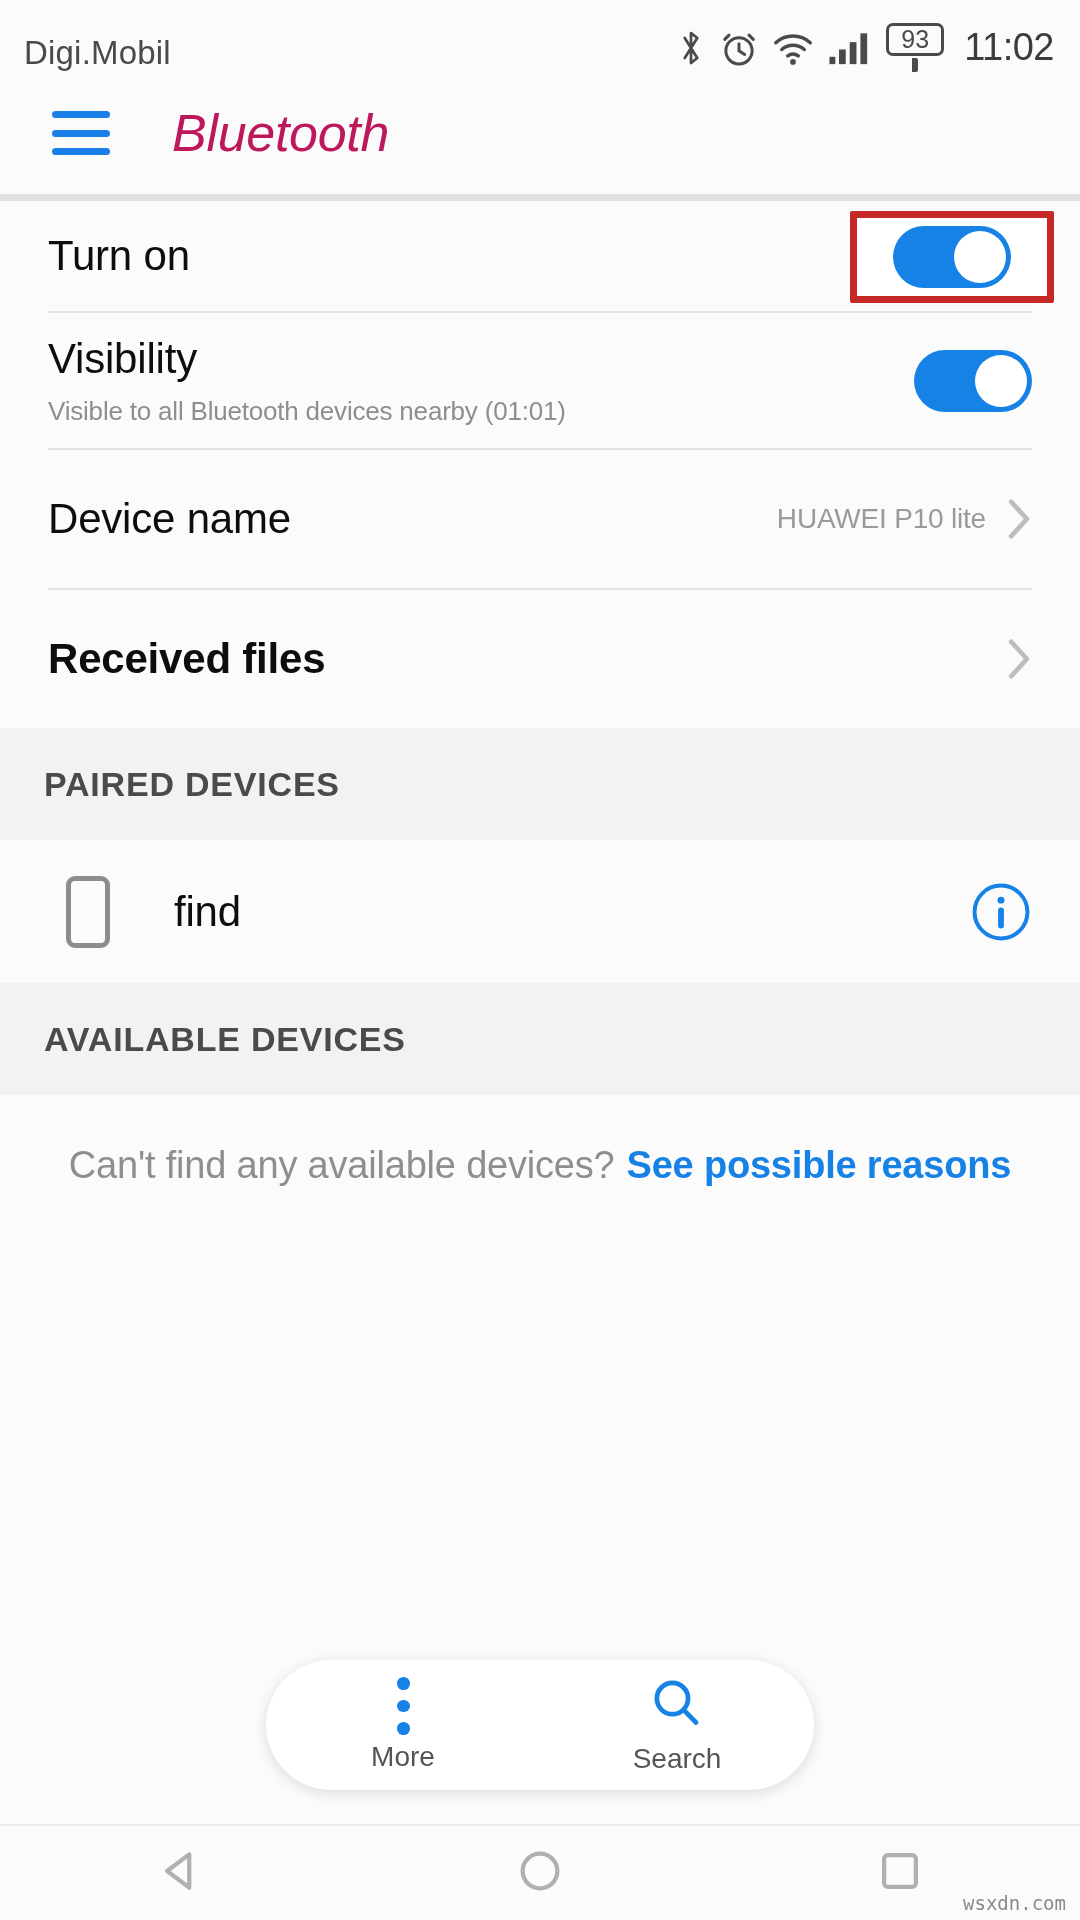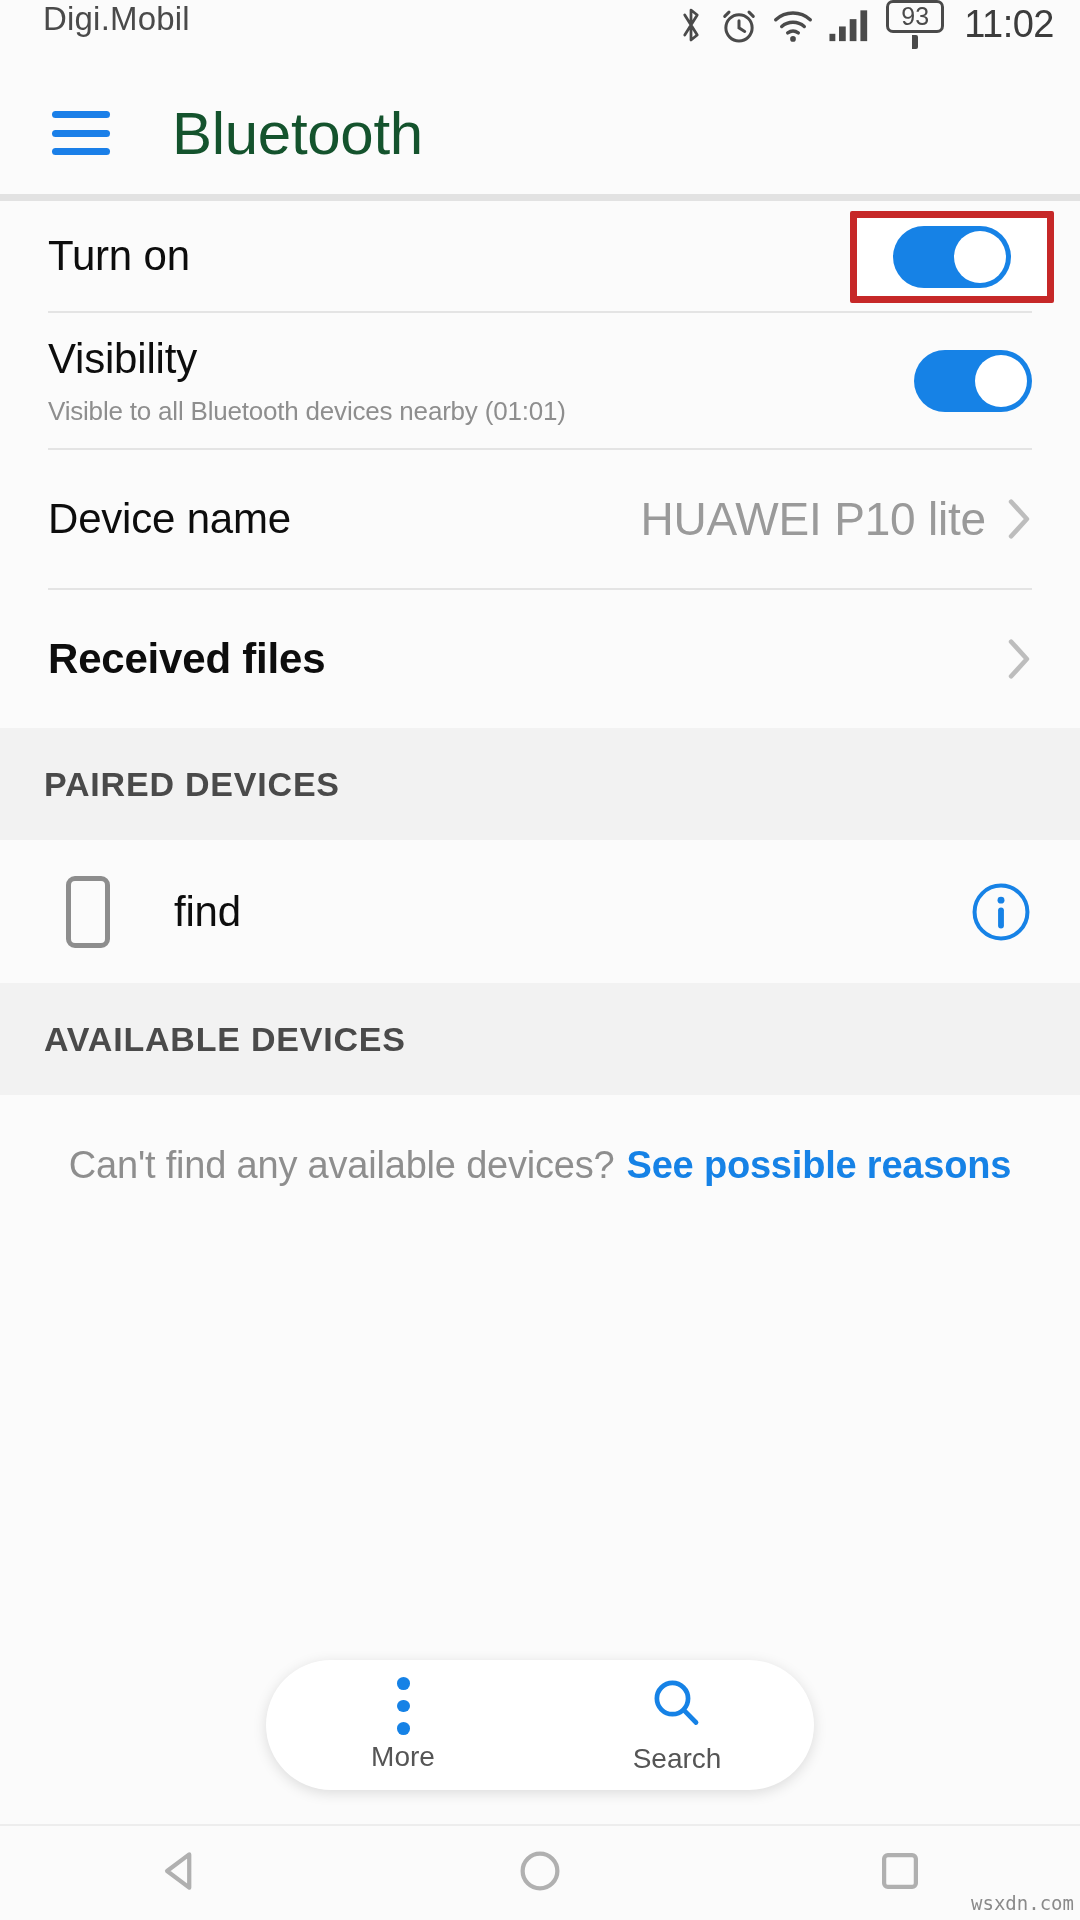--- a/index.html
+++ b/index.html
@@ -12,22 +12,22 @@
   #screen {
     position:relative;
     width:1080px; height:1920px;
     background:#fbfbfb;
     display:flex; flex-direction:column;
   }
 
   
   .statusbar {
     height:72px;
-    display:flex; align-items:flex-start;
-    padding:0 26px 0 43px;
+    display:flex; align-items:flex-end;
+    padding:0 26px 0 24px;
     flex:0 0 auto;
     background:#fbfbfb;
   }
   .carrier {
     font-size:33px;
     color:#4a4a4a;
     letter-spacing:0.2px;
   }
   .status-right {
     margin-left:auto;
@@ -70,24 +70,25 @@
   .hamburger {
     width:58px; height:44px;
     display:flex; flex-direction:column; justify-content:space-between;
     cursor:pointer;
   }
   .hamburger i {
     display:block; height:7px; width:100%;
     background:#1a7fe8; border-radius:4px;
   }
   .appbar-title {
-    font-size:60px;
-    color:#14532d;
+    font-size:52px;
+    color:#be185d;
     margin-left:62px;
     letter-spacing:-0.3px;
+    font-style:italic;
   }
   .appbar-divider {
     height:7px; width:100%;
     background:#e2e2e2;
     flex:0 0 auto;
   }
 
   
   .content {
     flex:1 1 auto;
@@ -104,21 +105,21 @@
   }
   .row-text { display:flex; flex-direction:column; justify-content:center; }
   .row-title {
     font-size:42px; color:#0d0d0d; letter-spacing:-0.2px;
   }
   .row-sub {
     font-size:26px; color:#8e8e8e; margin-top:13px; letter-spacing:-0.2px;
   }
   .row-value {
     margin-left:auto;
-    font-size:46px; color:#9a9a9a; letter-spacing:-0.2px;
+    font-size:28px; color:#9a9a9a; letter-spacing:-0.2px;
   }
   .divider {
     height:2px;
     background:#e4e4e4;
     margin-left:48px;
     margin-right:48px;
   }
 
   .row-turnon { height:110px; }
   .row-visibility { height:135px; }
@@ -234,21 +235,21 @@
   .navbar {
     flex:0 0 auto;
     height:96px;
     background:#fbfbfb;
     border-top:2px solid #ededed;
     display:flex; align-items:center; justify-content:space-around;
     position:relative;
   }
   .nav-btn { width:120px; height:96px; display:flex; align-items:center; justify-content:center; cursor:pointer; }
   .watermark {
-    position:absolute; right:6px; bottom:6px;
+    position:absolute; right:14px; bottom:6px;
     font-size:19px; color:#8a8a8a;
     font-family:"DejaVu Sans Mono", monospace;
   }
 </style>
 </head>
 <body>
 
 <div id="screen">
 
   <div class="statusbar">

